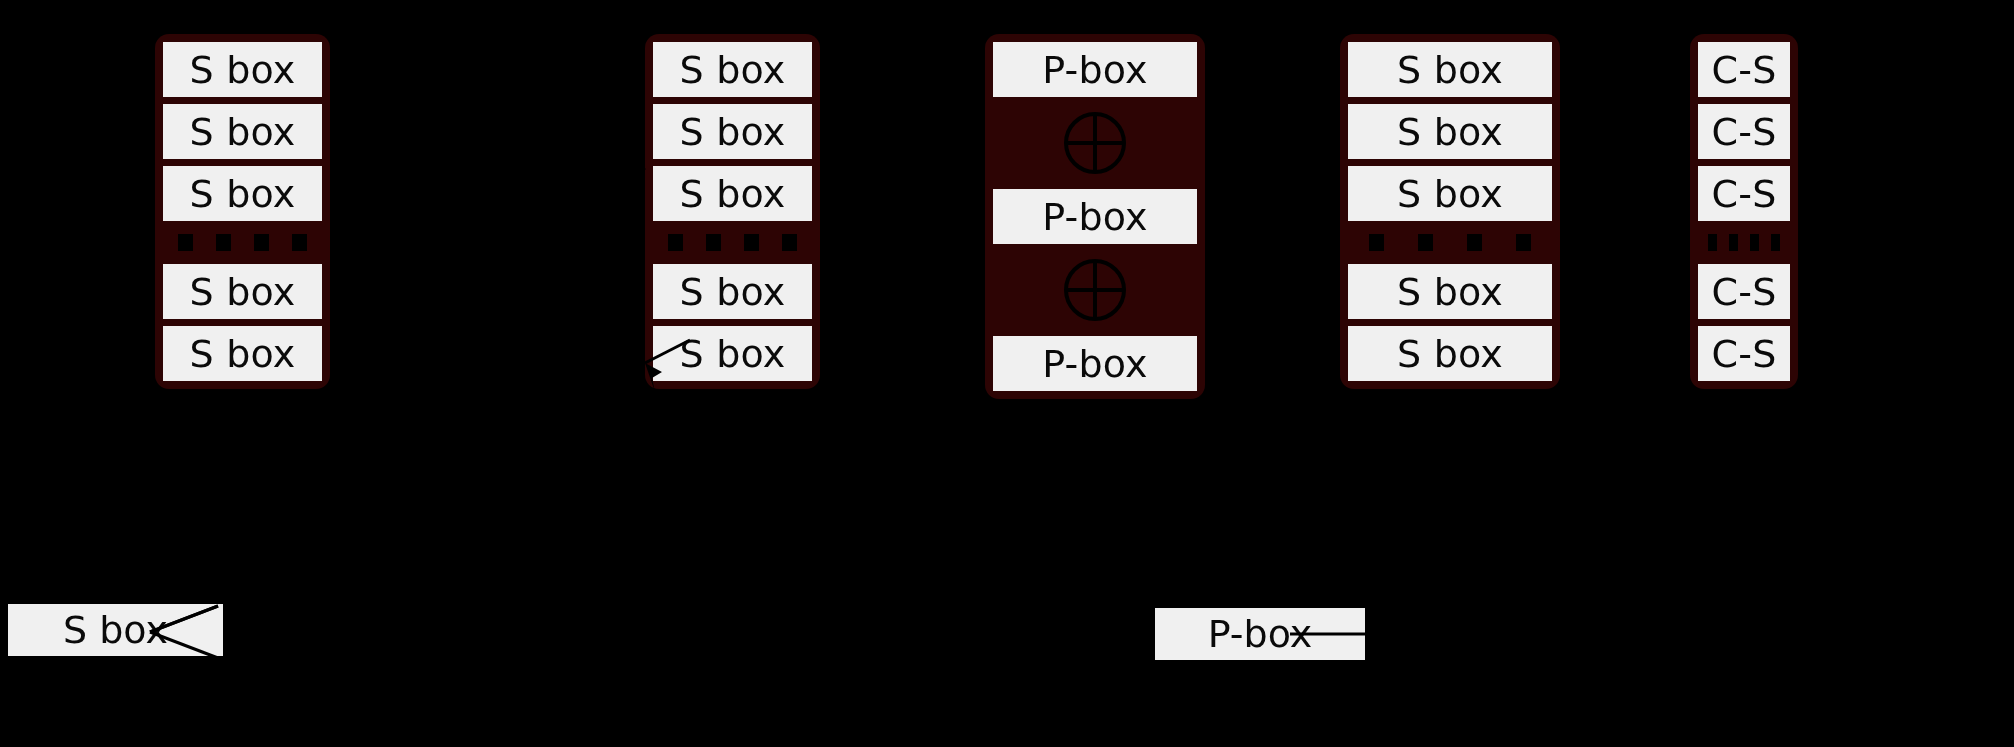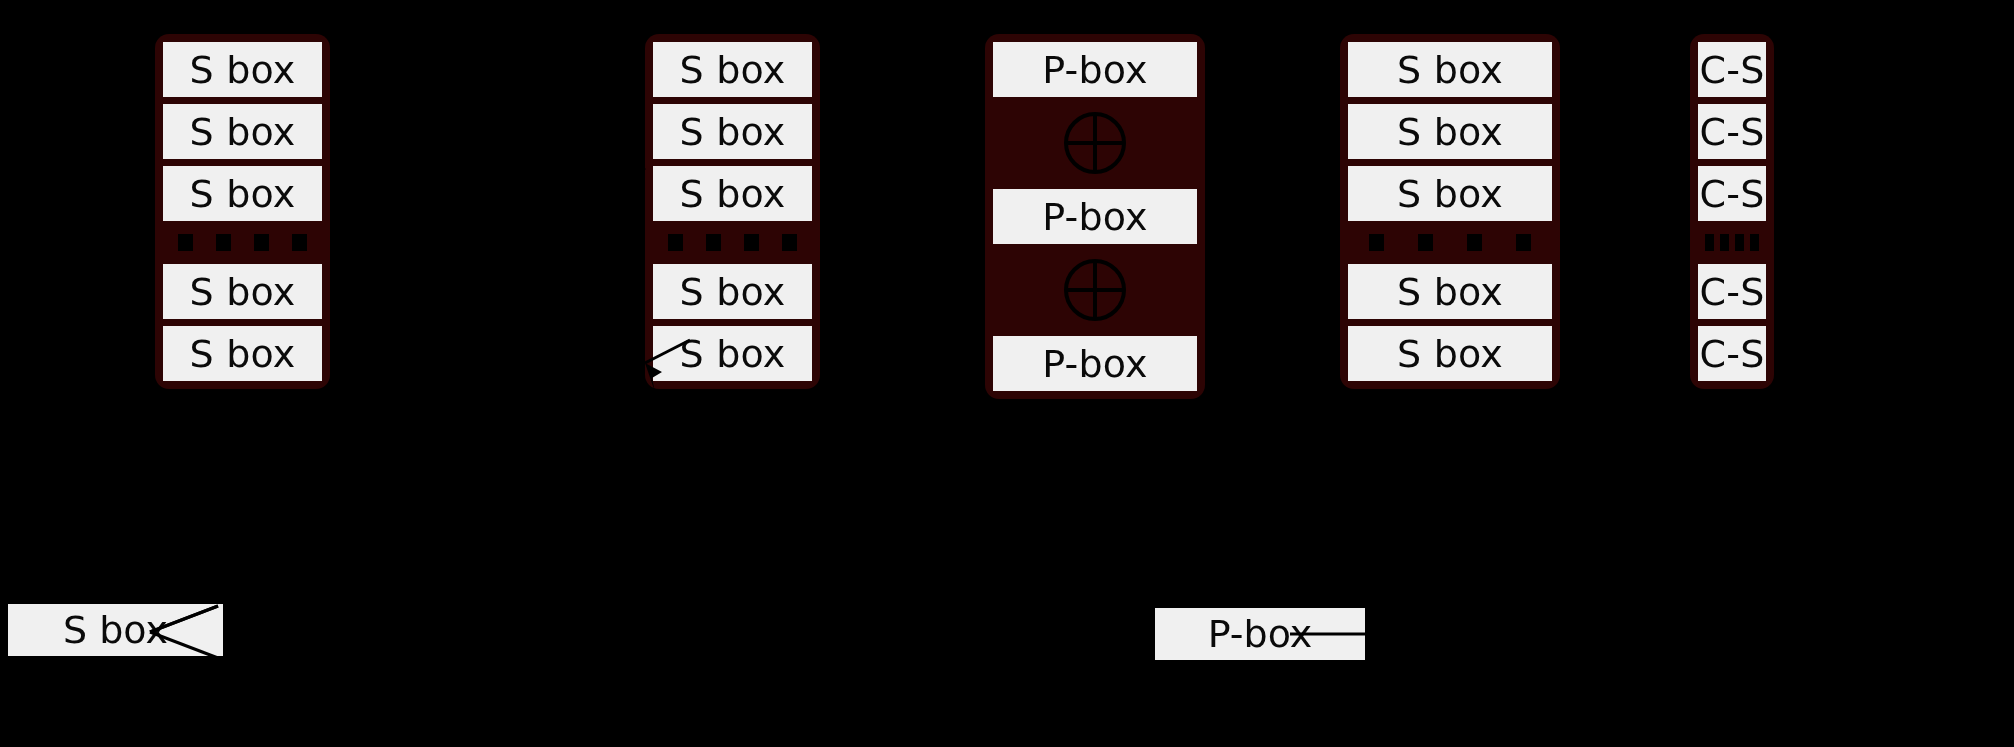--- a/index.html
+++ b/index.html
@@ -167,21 +167,21 @@
     <div class="dots-row">
       <span class="dot"></span>
       <span class="dot"></span>
       <span class="dot"></span>
       <span class="dot"></span>
     </div>
     <div class="cell">S box</div>
     <div class="cell">S box</div>
   </div>
 
-  <div class="stack" style="left:1690px; top:34px; width:84px;">
+  <div class="stack" style="left:1690px; top:34px; width:108px;">
     <div class="cell">C-S</div>
     <div class="cell">C-S</div>
     <div class="cell">C-S</div>
     <div class="dots-row narrow">
       <span class="dot"></span>
       <span class="dot"></span>
       <span class="dot"></span>
       <span class="dot"></span>
     </div>
     <div class="cell">C-S</div>

